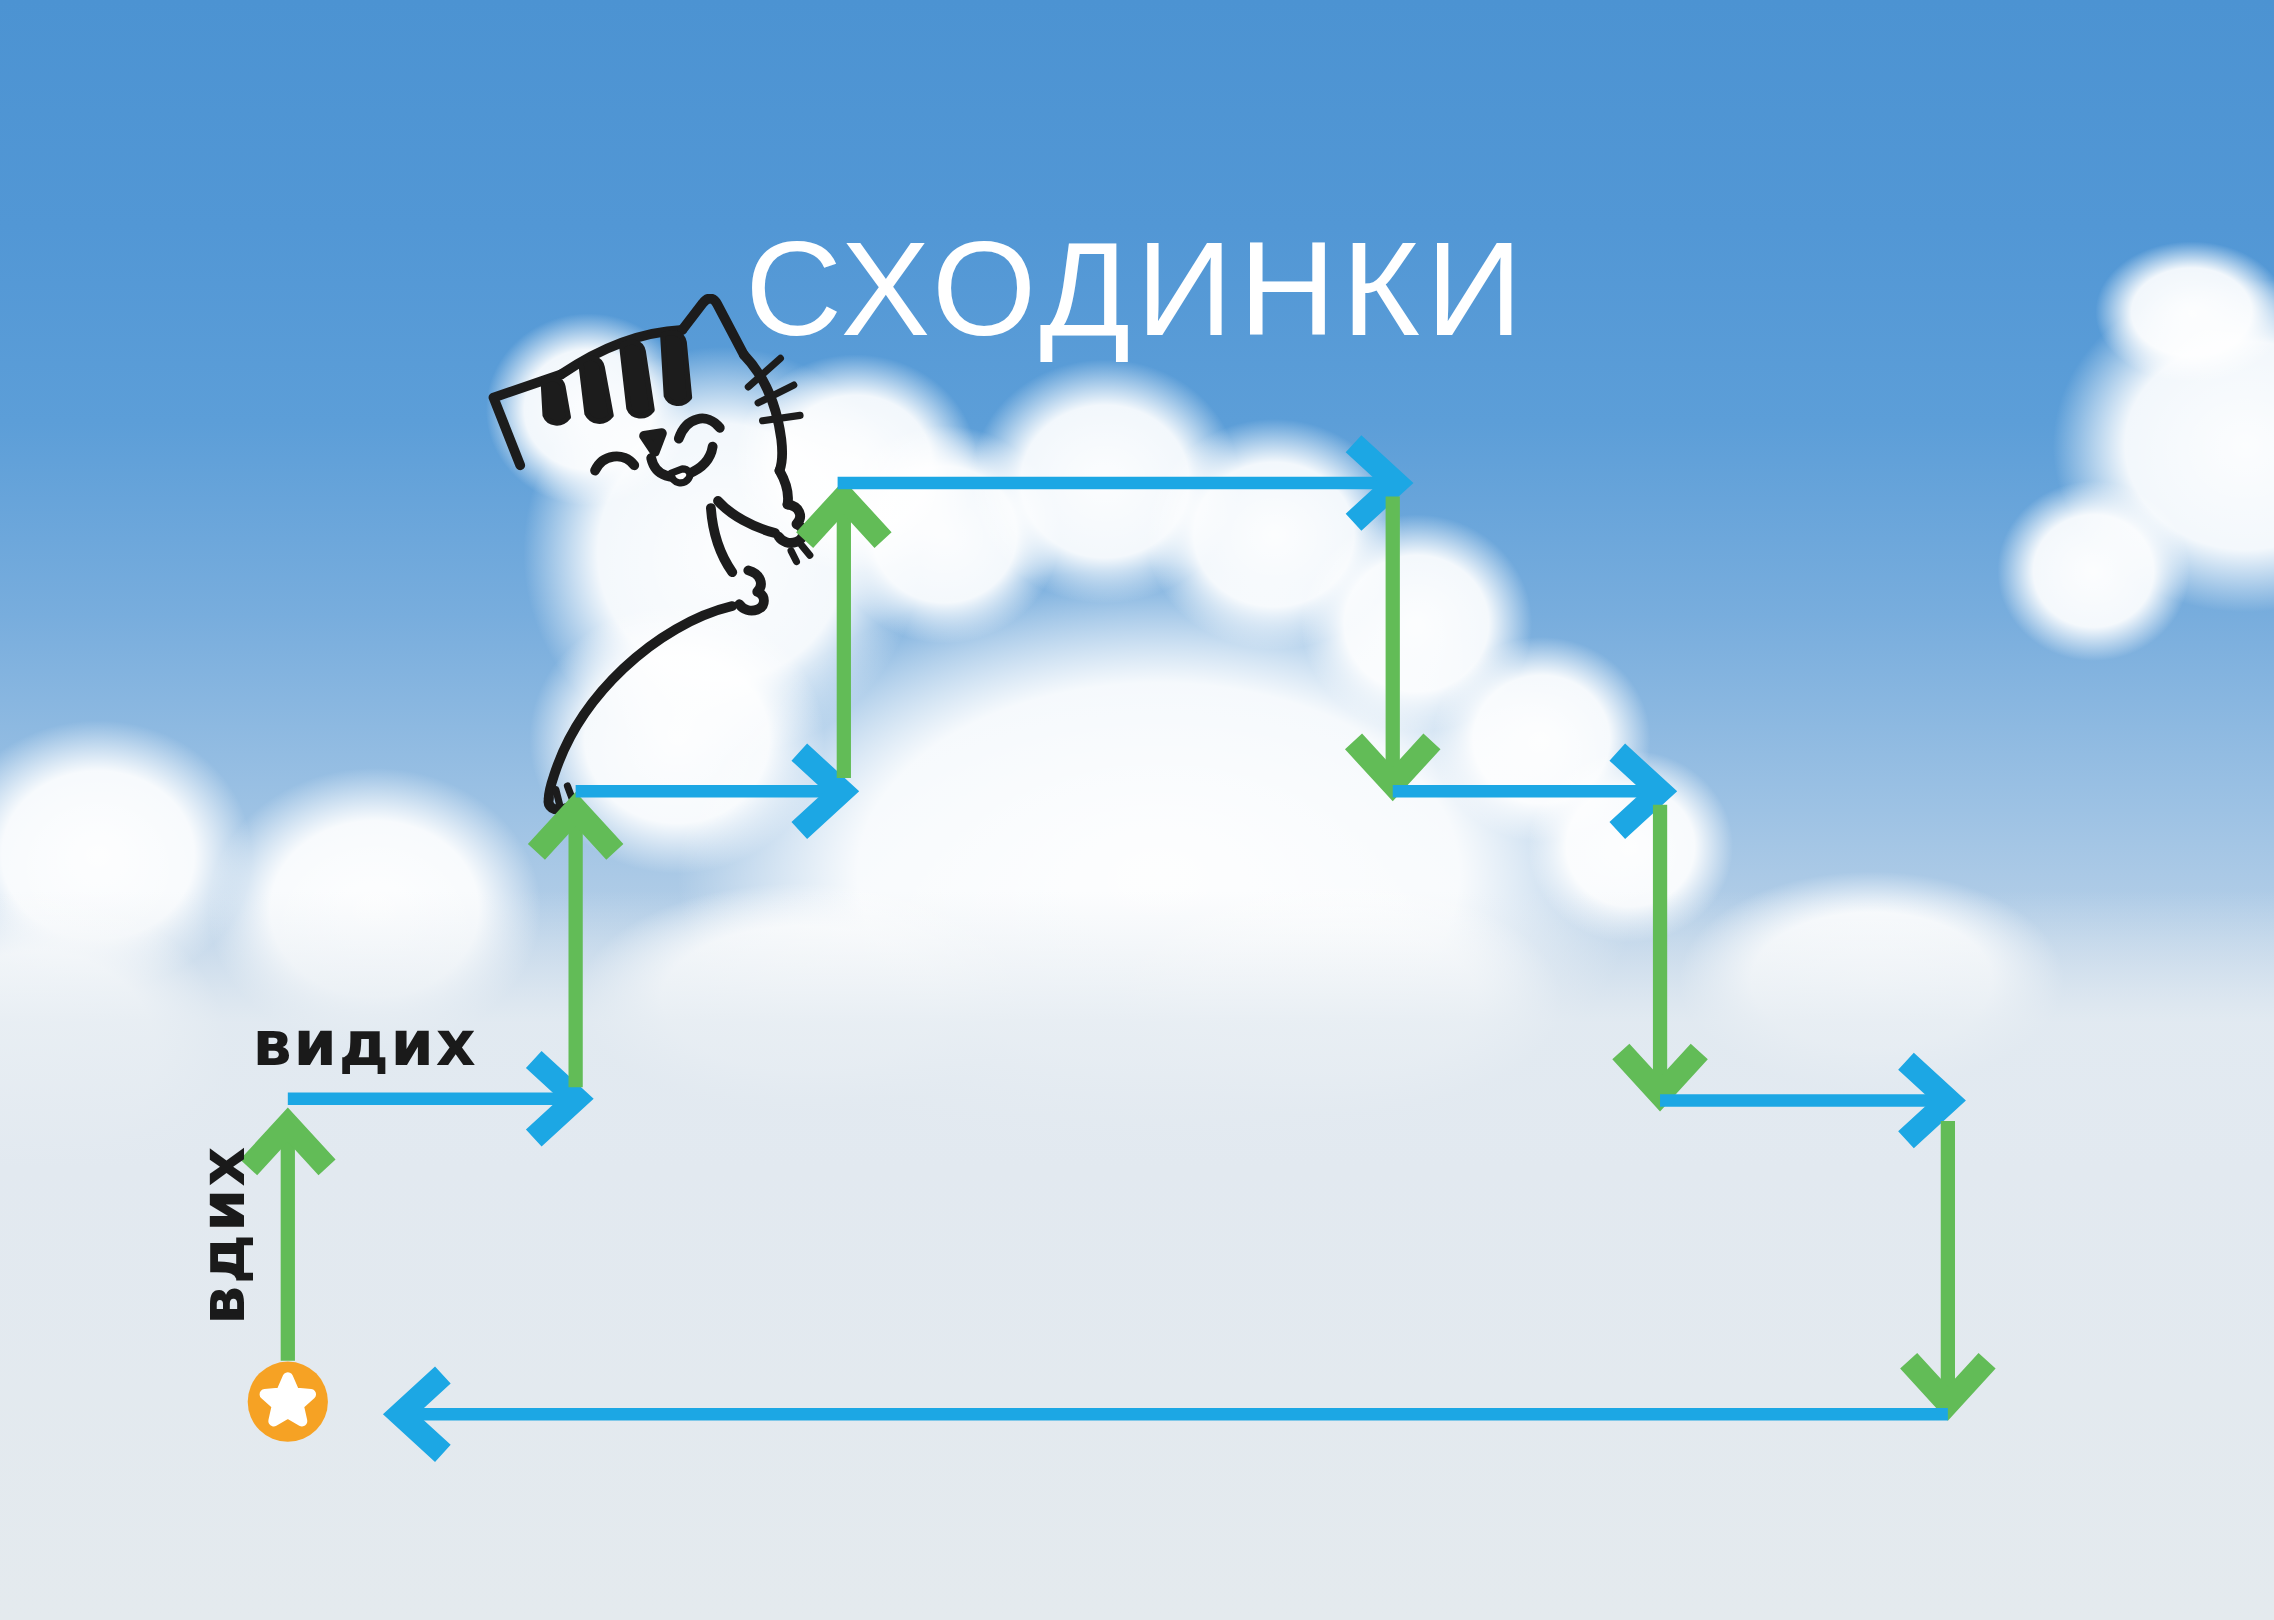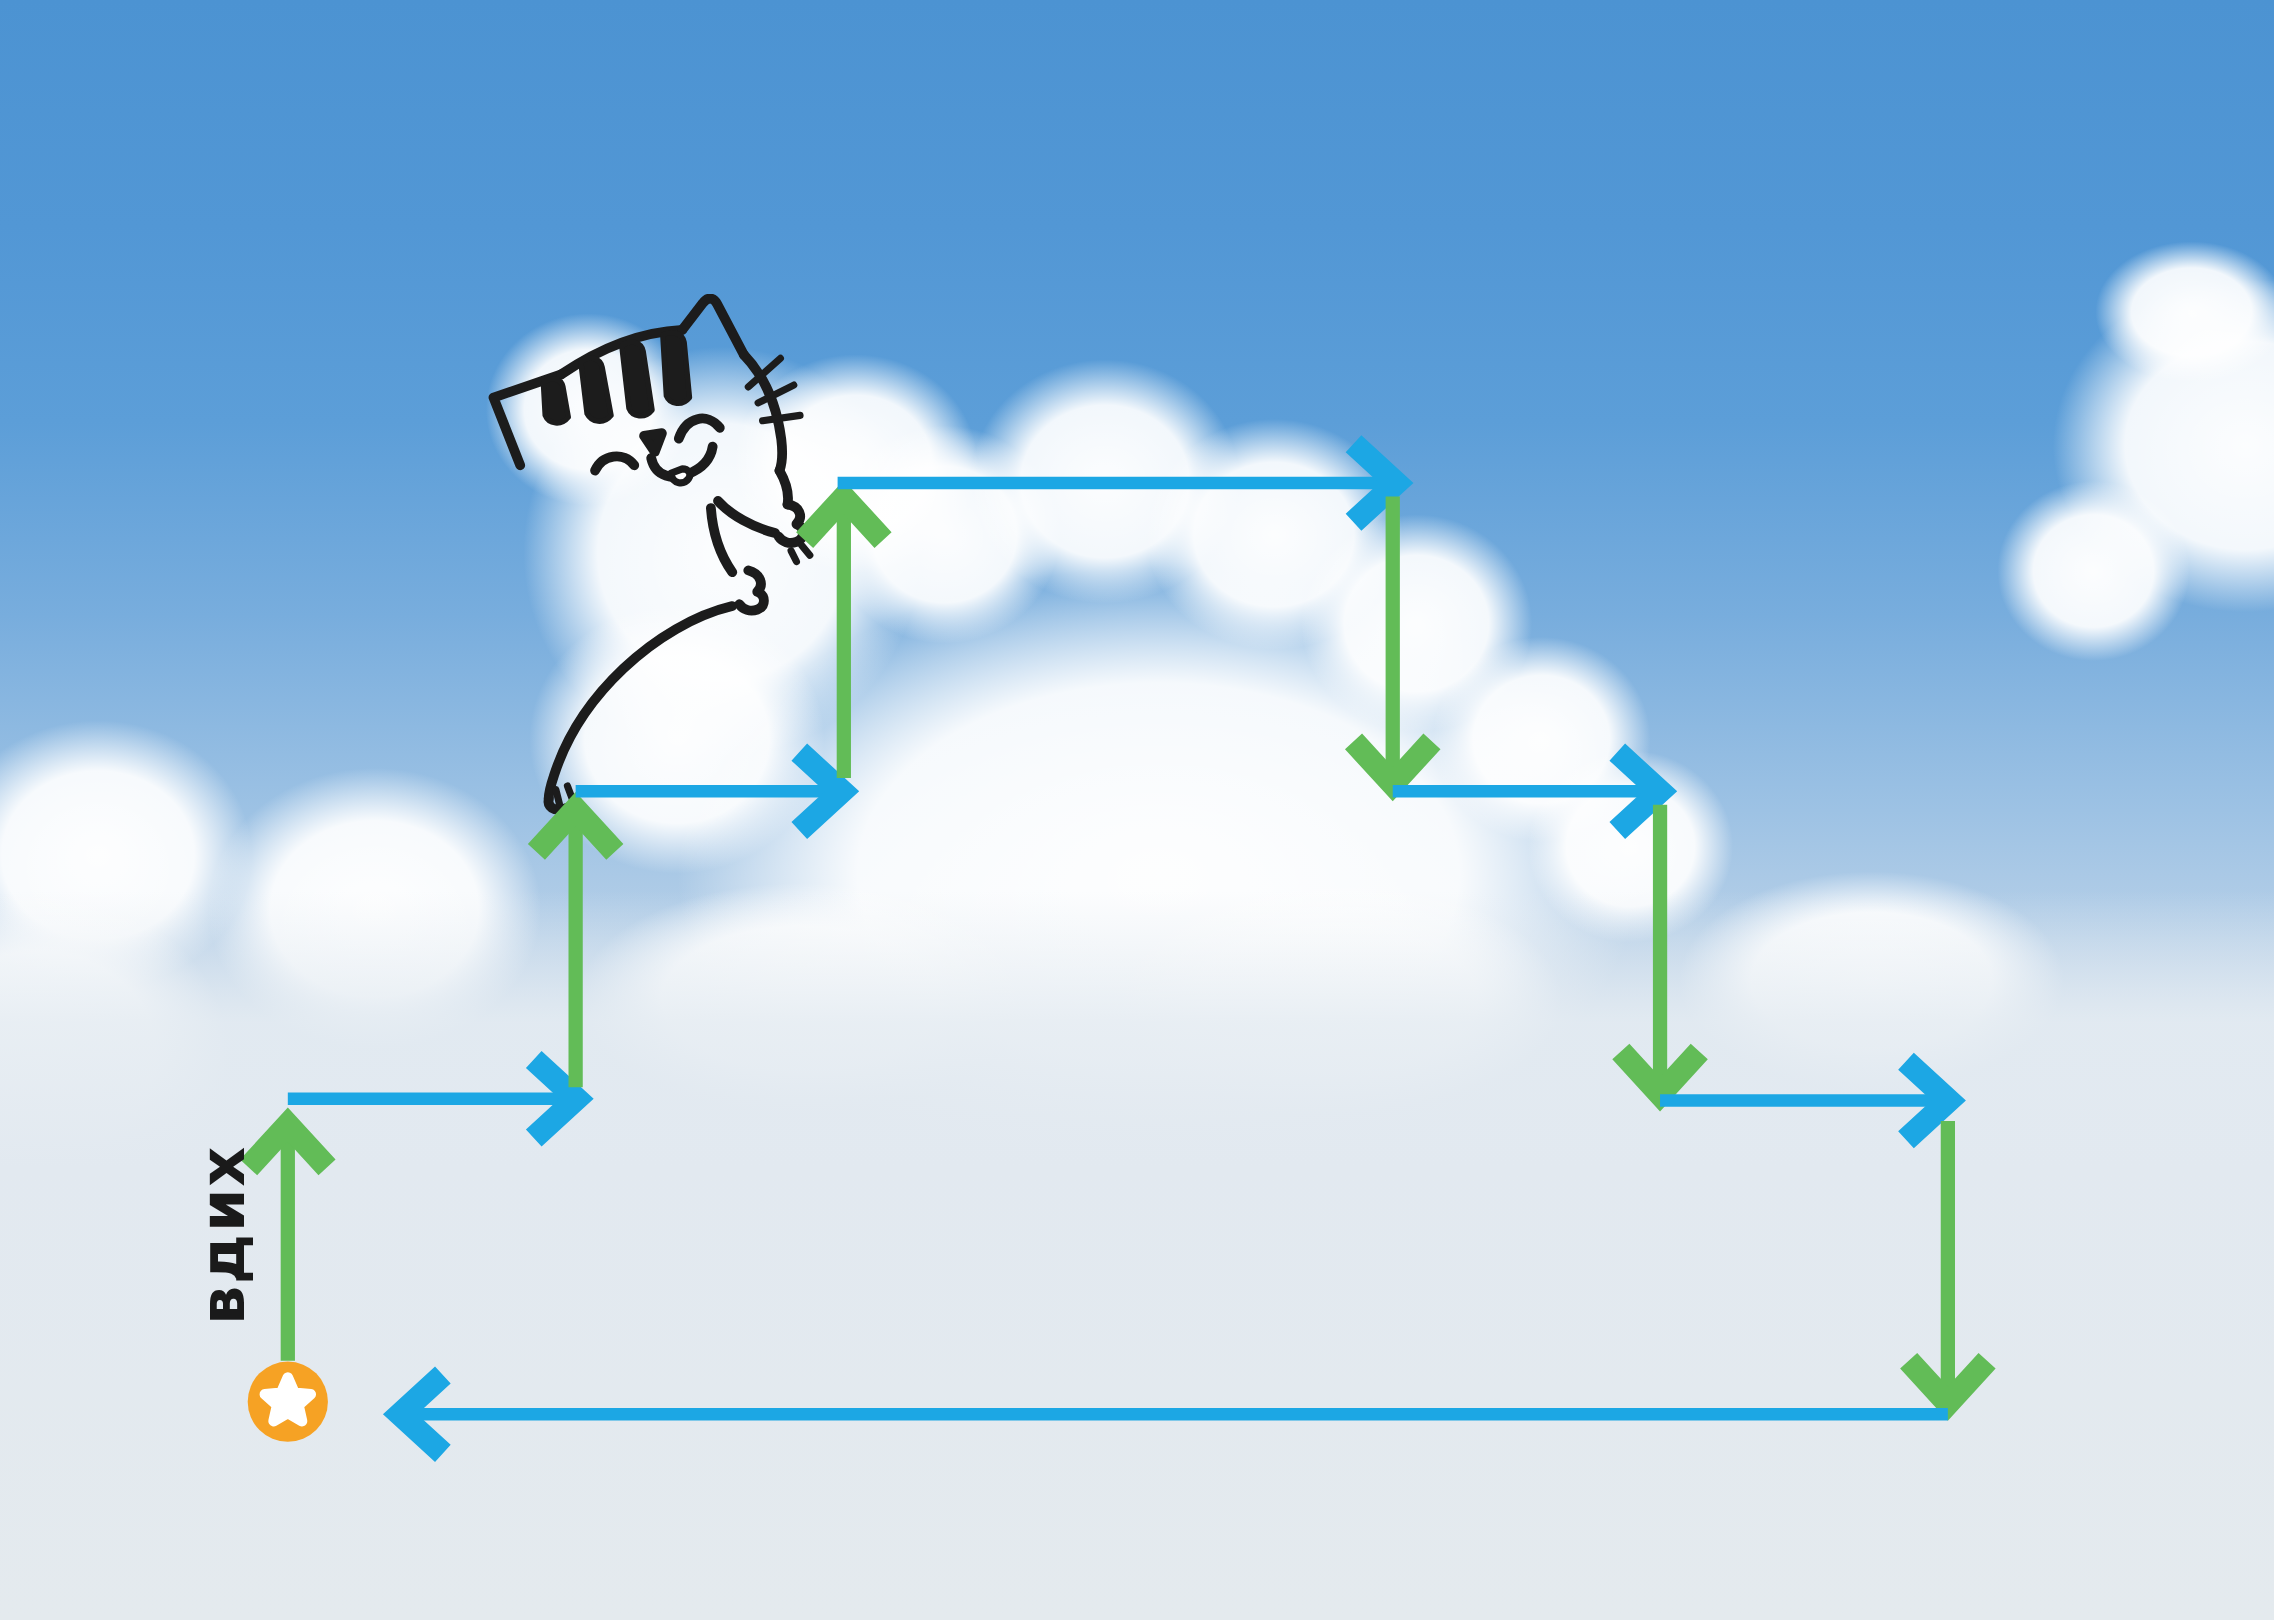--- a/index.html
+++ b/index.html
@@ -63,20 +63,21 @@
   <div class="cloud c13"></div>
   <div class="cloud c14"></div>
   <div class="cloud c15"></div>
   <div class="cloud c16"></div>
   <div class="cloud c17"></div>
   <div class="cloud c18"></div>
   <div class="cloud c19"></div>
   <div class="cloud c20"></div>
   <div class="haze"></div>
 
+  <div class="title">СХОДИНКИ</div>
 
   <svg id="cat-svg" viewBox="0 0 560 600">
     <g fill="none" stroke="#1C1C1C" stroke-width="11" stroke-linecap="round" stroke-linejoin="round">
       <path d="M44,192 L14,116 L90,90"></path>
       <path d="M90,90 C140,56 186,42 226,40"></path>
       <path d="M226,40 L249,10 C254,3 261,3 265,11 L295,68"></path>
       <path d="M295,68 C322,96 333,132 337,163 C339,180 338,190 335,198"></path>
       <path d="M300,104 L336,72" stroke-width="8"></path>
       <path d="M311,122 L351,102" stroke-width="8"></path>
       <path d="M316,142 L358,136" stroke-width="8"></path>
@@ -125,16 +126,17 @@
       <line x1="1863" y1="1235" x2="2171" y2="1235" stroke="#1CA7E4" stroke-width="14"></line>
       <polyline points="2139,1279 2187,1235 2139,1191" fill="none" stroke="#1CA7E4" stroke-width="26" stroke-linecap="butt" stroke-linejoin="miter" stroke-miterlimit="10"></polyline>
       <line x1="2186" y1="1258" x2="2186" y2="1559" stroke="#62BC57" stroke-width="16"></line>
       <polyline points="2142,1527 2186,1575 2230,1527" fill="none" stroke="#62BC57" stroke-width="26" stroke-linecap="butt" stroke-linejoin="miter" stroke-miterlimit="10"></polyline>
       <line x1="2186" y1="1587" x2="465" y2="1587" stroke="#1CA7E4" stroke-width="14"></line>
       <polyline points="497,1543 449,1587 497,1631" fill="none" stroke="#1CA7E4" stroke-width="26" stroke-linecap="butt" stroke-linejoin="miter" stroke-miterlimit="10"></polyline>
       <circle cx="323" cy="1573" r="45" fill="#F6A224"></circle>
       <polygon points="323.0,1546.0 330.3,1562.9 348.7,1564.7 334.9,1576.9 338.9,1594.8 323.0,1585.5 307.1,1594.8 311.1,1576.9 297.3,1564.7 315.7,1562.9" fill="#FFFFFF" stroke="#FFFFFF" stroke-width="12" stroke-linejoin="round"></polygon>
     </svg>
 
+  <div class="diagram-label" style="left: 365px; top: 1043px; transform: translate(-50%, -50%) rotate(0deg); color: rgb(26, 26, 26);">видих</div>
   <div class="diagram-label" style="left: 222px; top: 1235px; transform: translate(-50%, -50%) rotate(-90deg); color: rgb(26, 26, 26);">вдих</div>
 
 </div>
 
 
 </body></html>

